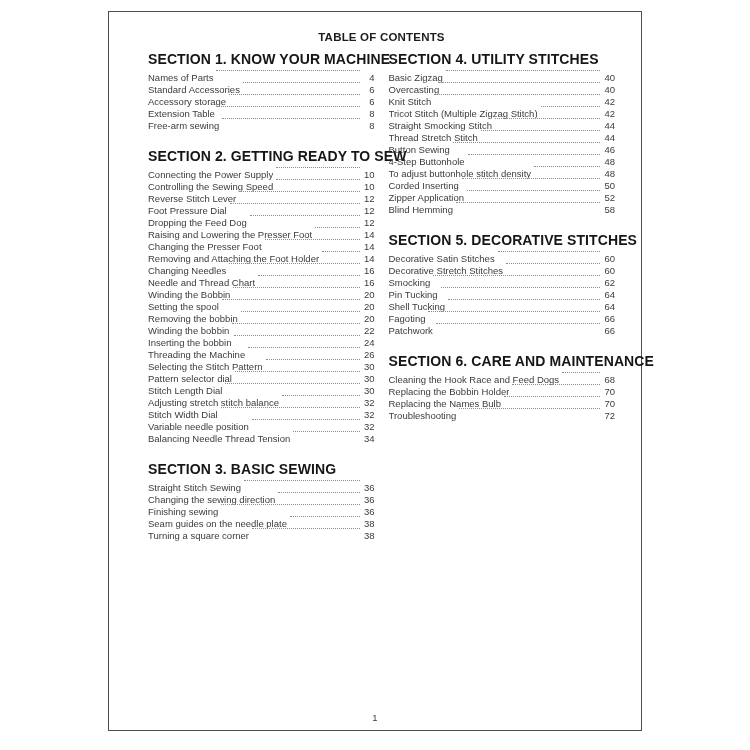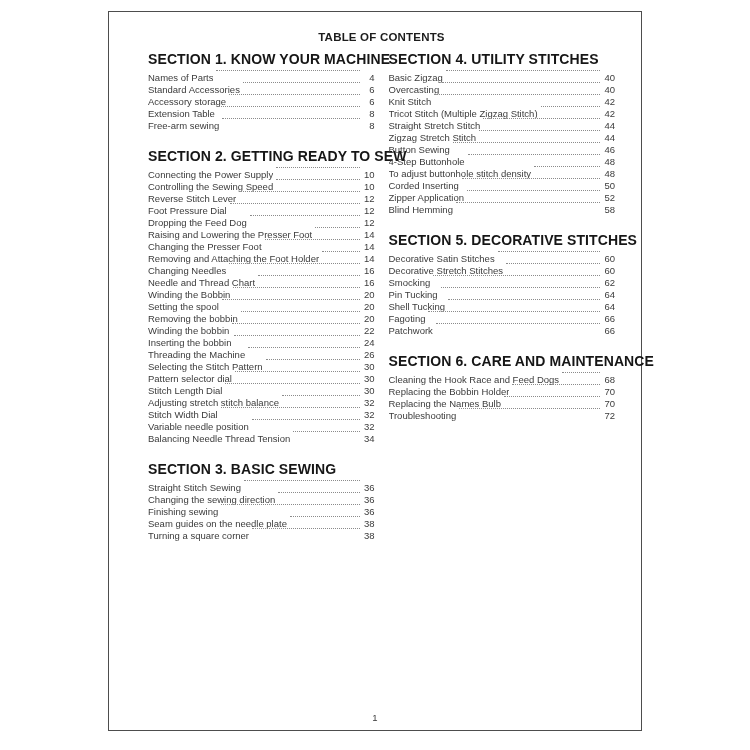--- a/index.html
+++ b/index.html
@@ -329,27 +329,27 @@
     <span class="entry-page">42</span>
   </div>
 
   <div class="entry">
     <span class="entry-label">Tricot Stitch (Multiple Zigzag Stitch)</span>
     <span class="entry-leader"></span>
     <span class="entry-page">42</span>
   </div>
 
   <div class="entry">
-    <span class="entry-label">Straight Stretch Stitch</span>
+    <span class="entry-label">Straight Smocking Stitch</span>
     <span class="entry-leader"></span>
     <span class="entry-page">44</span>
   </div>
 
   <div class="entry">
-    <span class="entry-label">Zigzag Stretch Stitch</span>
+    <span class="entry-label">Thread Stretch Stitch</span>
     <span class="entry-leader"></span>
     <span class="entry-page">44</span>
   </div>
 
   <div class="entry">
     <span class="entry-label">Button Sewing</span>
     <span class="entry-leader"></span>
     <span class="entry-page">46</span>
   </div>
 

